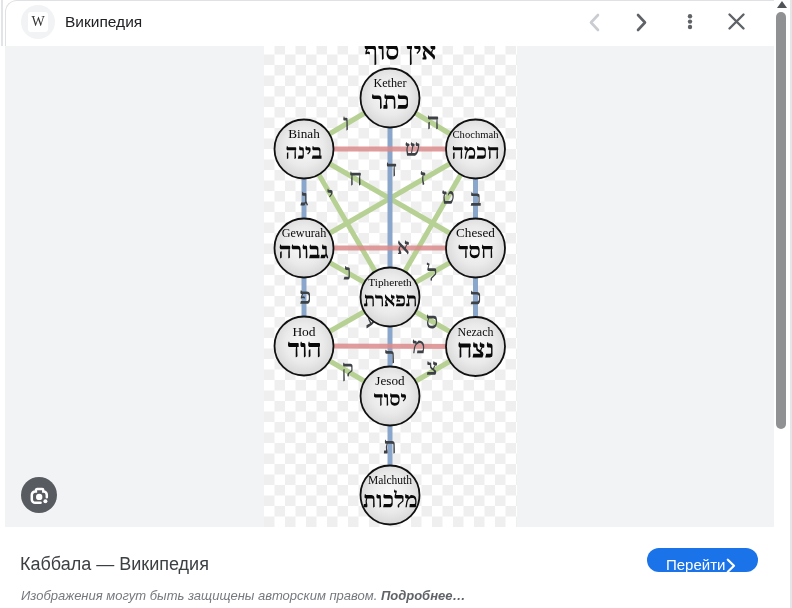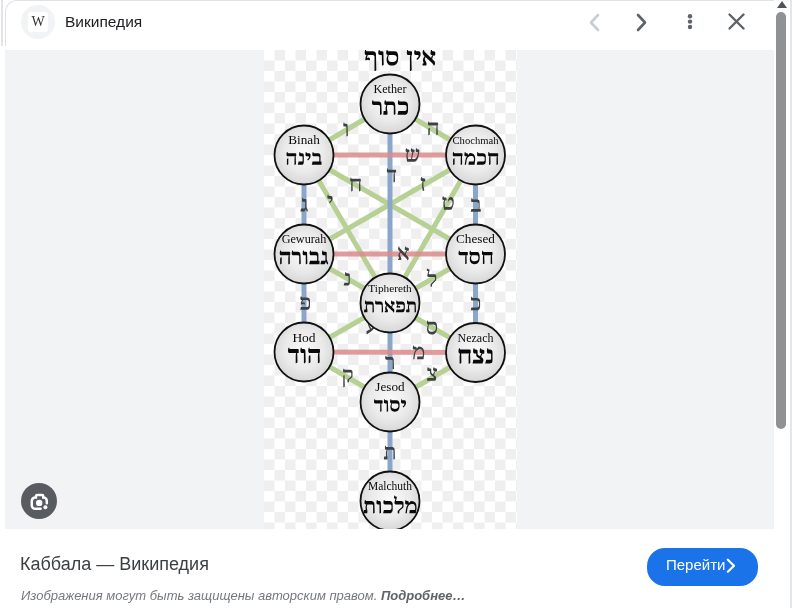--- a/index.html
+++ b/index.html
@@ -11,28 +11,28 @@
           border-top-left-radius:12px;box-sizing:border-box;}
   .wlogo{position:absolute;left:21px;top:5px;width:34px;height:34px;border-radius:50%;
          background:#f1f3f4;}
   .wlogo .sq{position:absolute;left:7px;top:7px;width:20px;height:20px;background:#fff;
          border-radius:3px;}
   .wlogo .w{position:absolute;left:0;top:0;width:34px;height:34px;text-align:center;
          font-family:"Liberation Serif",serif;font-size:14px;line-height:33px;color:#333;}
   .sitename{position:absolute;left:65px;top:0;height:32px;line-height:44px;
          font-size:15.5px;color:#202124;}
   .tbicons{position:absolute;top:0;right:0;height:46px;}
-  .content{position:absolute;left:5px;top:50px;width:769px;height:483px;background:#f1f3f4;text-align:center;}
+  .content{position:absolute;left:5px;top:44px;width:769px;height:483px;background:#f1f3f4;text-align:center;}
   .lens{position:absolute;left:16px;top:433px;width:36px;height:36px;border-radius:50%;
         background:#585b5f;}
   .bottombar{position:absolute;left:0px;top:529px;width:792px;height:79px;background:#fff;}
   .title{position:absolute;left:20px;top:25px;font-size:18px;color:#3c4043;}
   .disc{position:absolute;left:21px;top:59px;font-size:13px;font-style:italic;color:#75797e;}
   .disc b{color:#5f6368;}
-  .gobtn{position:absolute;left:647px;top:19px;width:111px;height:38px;border-radius:18px;
+  .gobtn{position:absolute;left:647px;top:19px;width:111px;height:24px;border-radius:18px;
          background:#1a73e8;color:#fff;font-size:15px;}
   .gobtn span{position:absolute;left:19px;top:0;line-height:34px;}
   .sb-track{position:absolute;left:774px;top:0;width:16px;height:608px;background:#fff;}
   .sb-thumb{position:absolute;left:776px;top:12px;width:10px;height:417px;border-radius:5px;
          background:#8f9193;}
   .sb-edge{position:absolute;left:790px;top:0;width:2px;height:608px;background:#e4e6e8;}
 </style>
 </head>
 <body>
   <div class="content">

